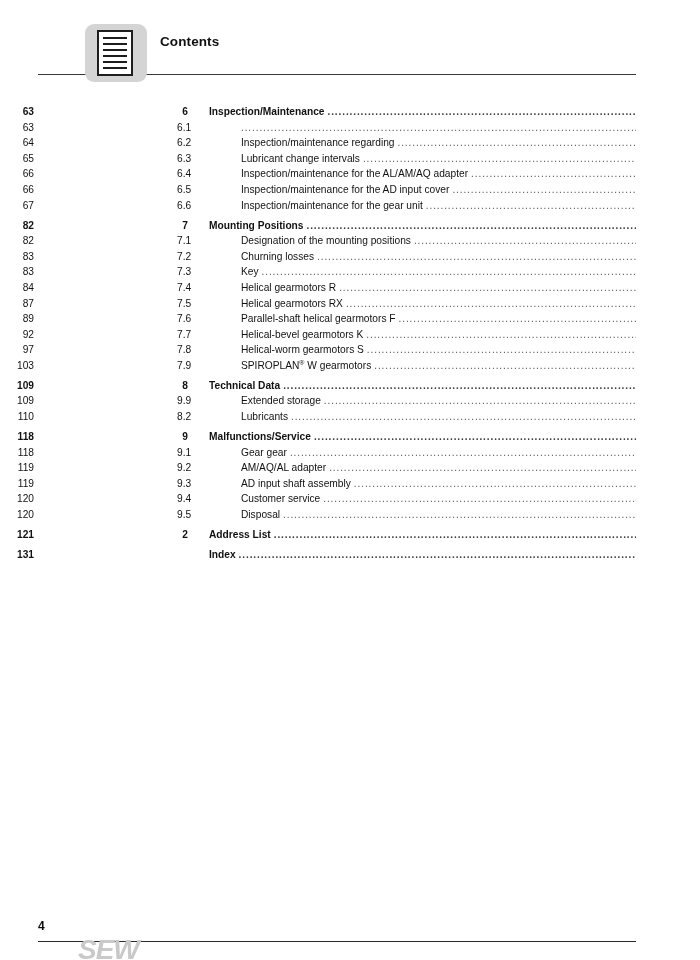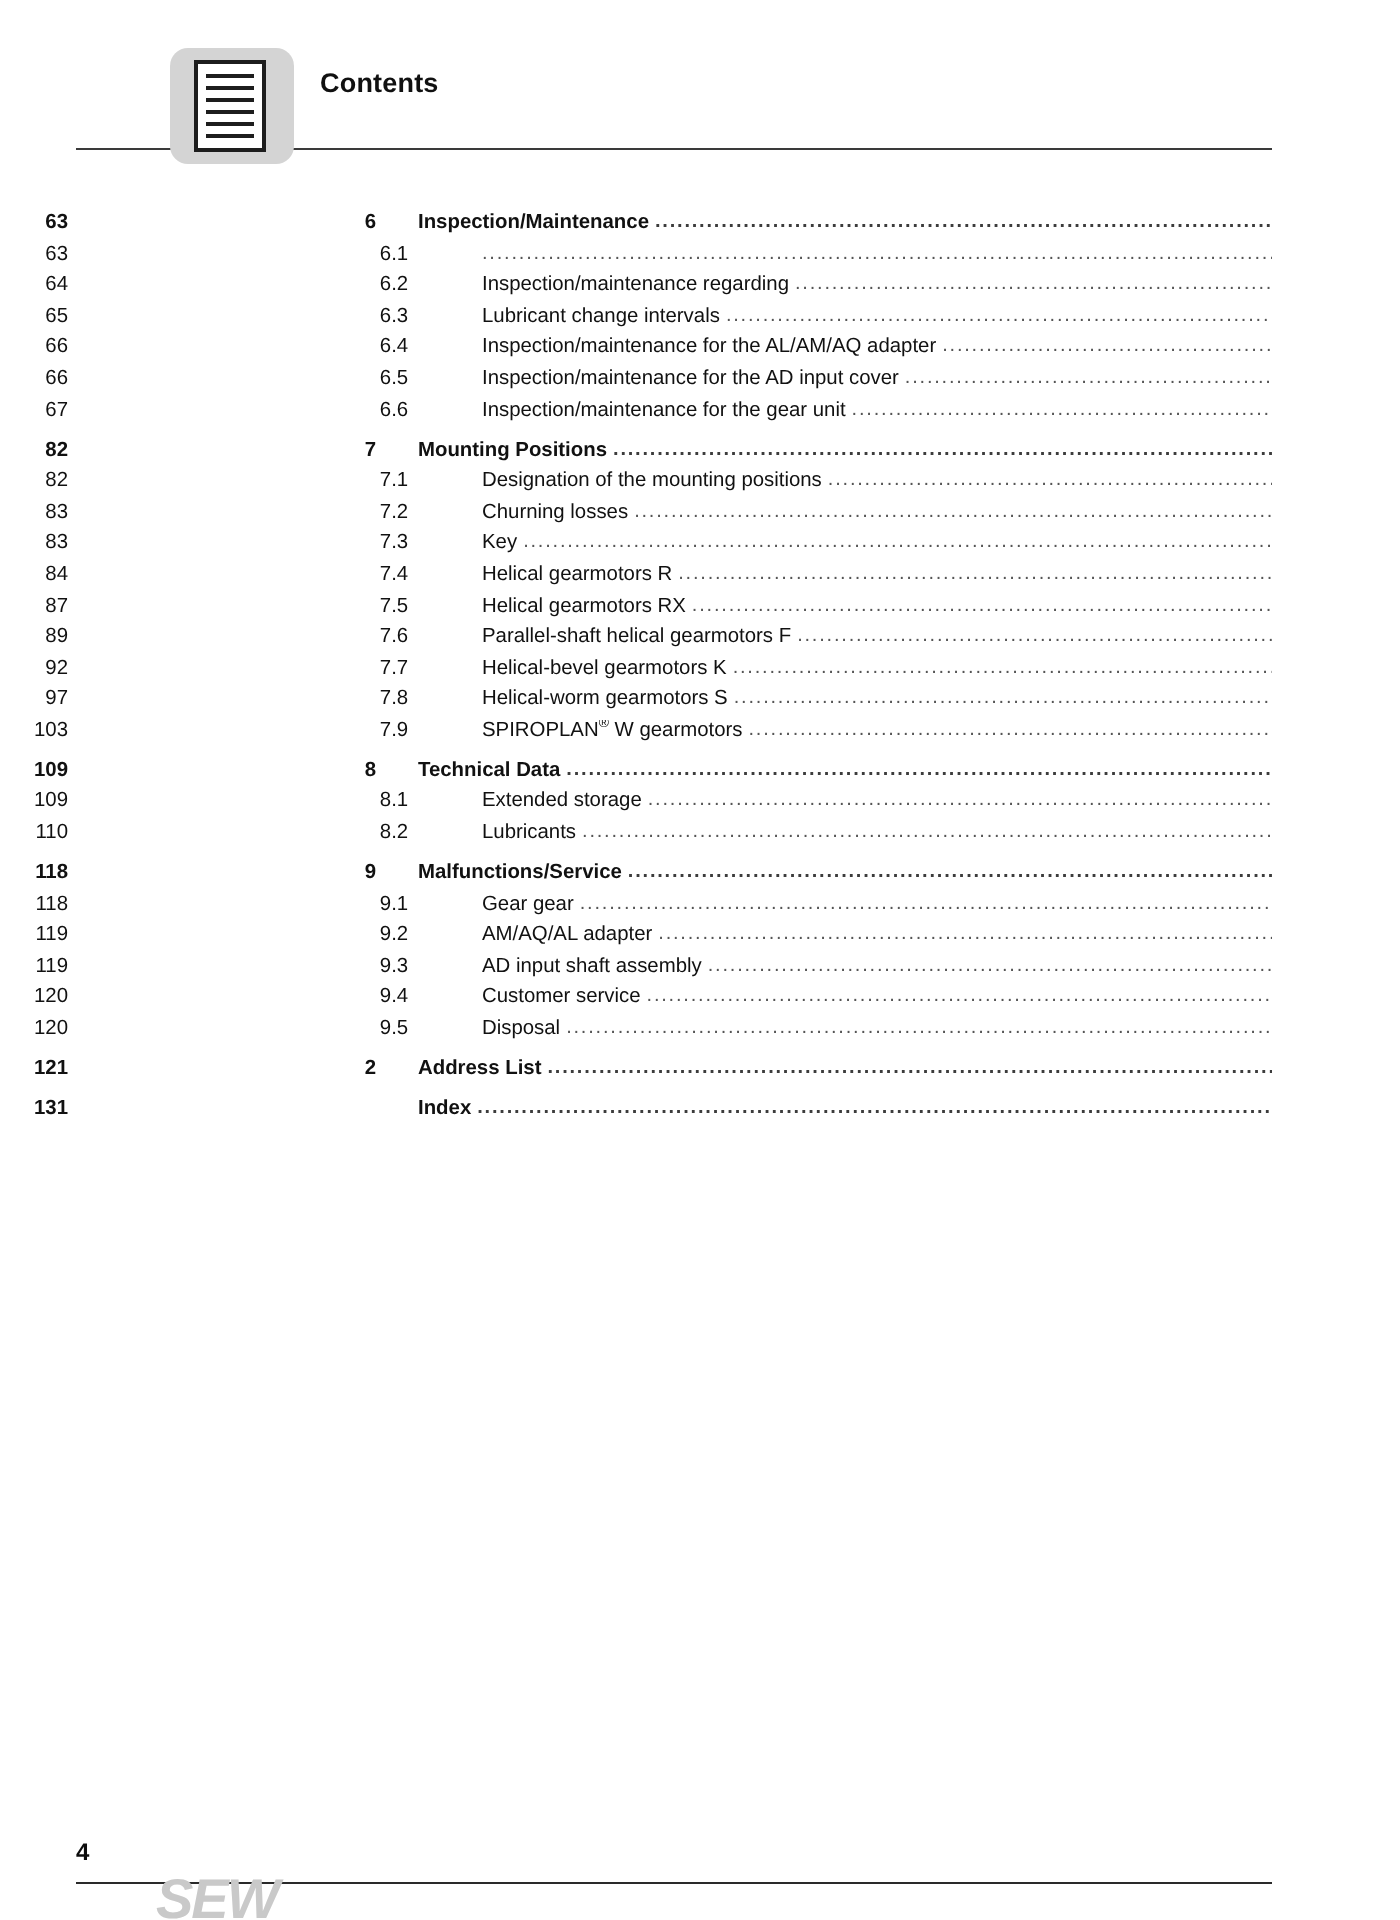--- a/index.html
+++ b/index.html
@@ -140,21 +140,21 @@
     justify-content: center;
   }
   .toc-row.lvl1 .leader {
     color: #3c3c3c;
   }
 
   
   .toc-row.lvl2 .num {
     left: 177px;
     width: 40px;
-    text-align: center;
+    text-align: left;
   }
   .toc-row.lvl2 .title-wrap {
     left: 241px;
   }
 
   sup {
     font-size: 0.68em;
     vertical-align: super;
     line-height: 0;
   }
@@ -386,21 +386,21 @@
       </div>
       <div class="toc-row lvl1 gap-before">
         <span class="num">8</span>
         <span class="title-wrap">
           <span class="title">Technical Data</span>
           <span class="leader">.......................................................................................................................................................................................................</span>
         </span>
         <span class="page">109</span>
       </div>
       <div class="toc-row lvl2">
-        <span class="num">8.1</span>
+        <span class="num">9.9</span>
         <span class="title-wrap">
           <span class="title">Extended storage</span>
           <span class="leader">.......................................................................................................................................................................................................</span>
         </span>
         <span class="page">109</span>
       </div>
       <div class="toc-row lvl2">
         <span class="num">8.2</span>
         <span class="title-wrap">
           <span class="title">Lubricants</span>

